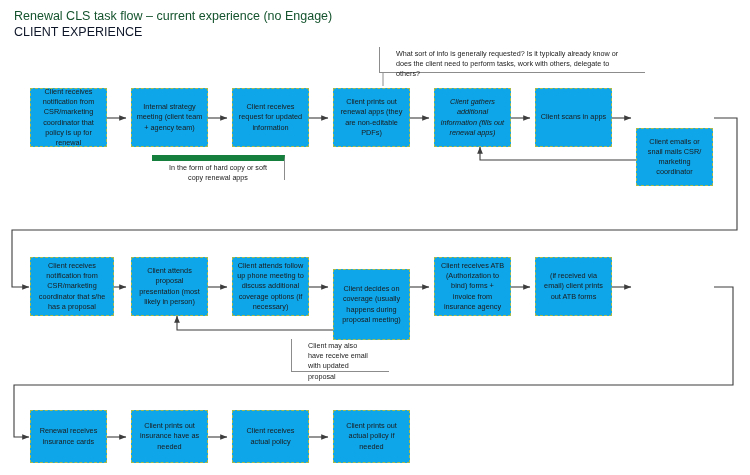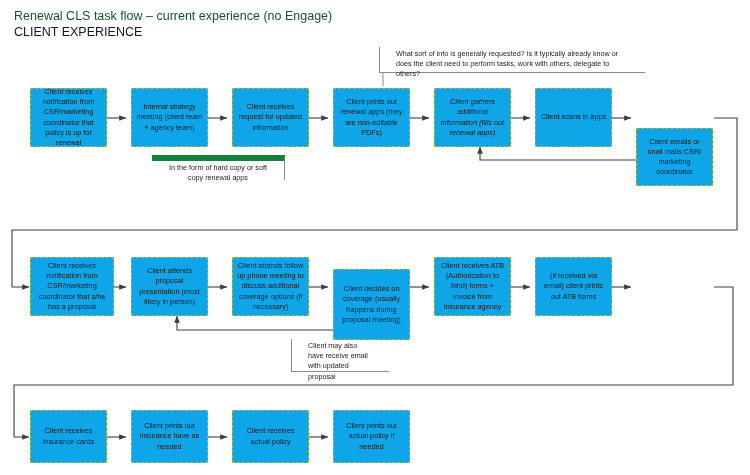--- a/index.html
+++ b/index.html
@@ -187,21 +187,21 @@
     <span>Client decides on coverage (usually happens during proposal meeting)</span>
   </div>
   <div class="node" style="left:434px; top:257px; width:77px; height:59px;">
     <span>Client receives ATB (Authorization to bind) forms + invoice from insurance agency</span>
   </div>
   <div class="node" style="left:535px; top:257px; width:77px; height:59px;">
     <span>(if received via email) client prints out ATB forms</span>
   </div>
 
   <div class="node" style="left:30px;  top:410px; width:77px; height:53px;">
-    <span>Client receives insurance cards</span>
+    <span>Renewal receives insurance cards</span>
   </div>
   <div class="node" style="left:131px; top:410px; width:77px; height:53px;">
     <span>Client prints out insurance have as needed</span>
   </div>
   <div class="node" style="left:232px; top:410px; width:77px; height:53px;">
     <span>Client receives actual policy</span>
   </div>
   <div class="node" style="left:333px; top:410px; width:77px; height:53px;">
     <span>Client prints out actual policy if needed</span>
   </div>

